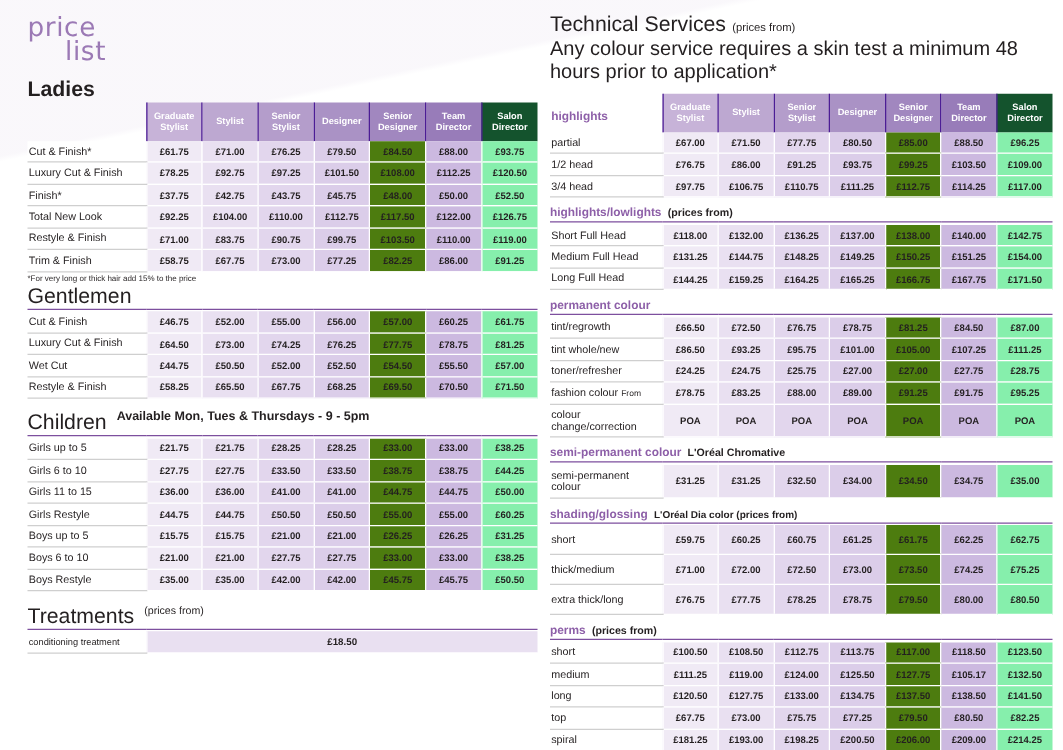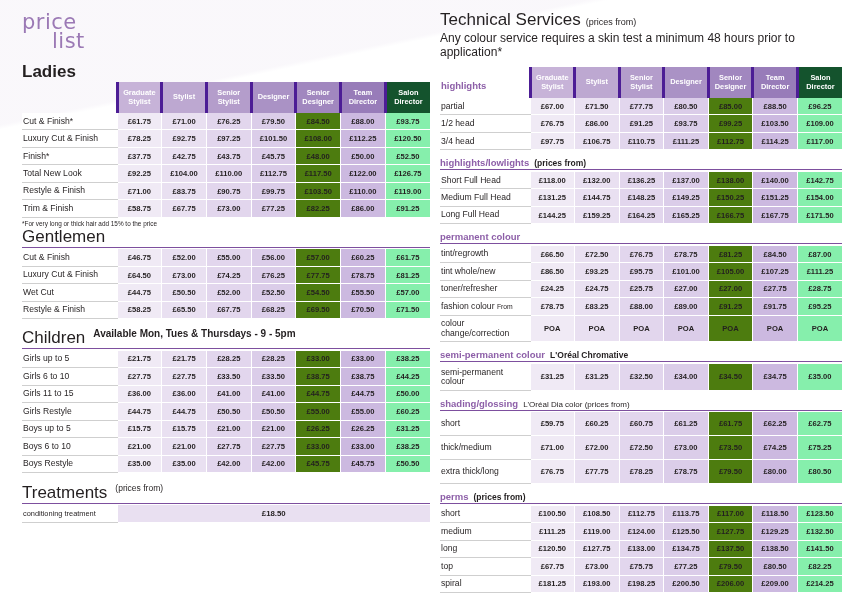--- a/index.html
+++ b/index.html
@@ -32,31 +32,31 @@
   }
   .sec-head .note { font-size: 8.5px; font-weight: 400; }
   .sec-head .avail { font-size: 10px; font-weight: bold; }
   .sec-head-big { font-size: 17px; font-weight: bold; }
   .sub-head {
     font-size: 9.5px; font-weight: bold; color: #8d5fa8;
     display: flex; align-items: baseline; gap: 5px;
     padding-bottom: 1px;
   }
   .sub-head .plain { color: #231f20; font-weight: bold; font-size: 8.5px; }
-  .sub-head .plain-lt { color: #231f20; font-weight: normal; font-size: 8px; }
+  .sub-head .plain-lt { color: #231f20; font-weight: bold; font-size: 8px; }
 
   
   table { border-collapse: collapse; width: 100%; table-layout: fixed; }
   th, td { font-size: 7.6px; }
 
   .hdr-row th {
     color: #ffffff; font-weight: bold; font-size: 7.4px;
     text-align: center; vertical-align: middle;
     line-height: 1.12; padding: 4px 1px; height: 31px;
-    border-left: 3px solid #4c1d95;
+    border-left: 1px solid #4c1d95;
   }
   .hdr-row th.lbl { background: transparent; border: none; }
   .c1 { background: #c7b3d8; }
   .c2 { background: #bda8d1; }
   .c3 { background: #b49dcb; }
   .c4 { background: #aa92c5; }
   .c5 { background: #a187bf; }
   .c6 { background: #987cb9; }
   .c7 { background: #14532d; }
 
@@ -93,21 +93,21 @@
   .wedding b { font-weight: bold; }
 
   
   .treat td.lbl { font-size: 7.4px; }
   .treat td.val { text-align: center; font-weight: bold; font-size: 7.8px; }
 
   
   .tech-title { font-size: 15.5px; display: flex; align-items: baseline; gap: 5px; }
   .tech-title .t { font-weight: normal; }
   .tech-title .n { font-size: 9px; }
-  .tech-sub { font-size: 12px; margin-top: 1px; margin-bottom: 8px; }
+  .tech-sub { font-size: 16px; margin-top: 1px; margin-bottom: 8px; }
 
   .blk { margin-top: 7px; }
   .blk-first { margin-top: 0; }
   .tall td { padding-top: 7px; padding-bottom: 7px; }
   .tall td.lbl { padding-top: 3px; padding-bottom: 3px; }
 
   
   .wash {
     position: absolute; inset: 0; pointer-events: none;
     background: linear-gradient(168deg, rgba(155,121,181,0.055) 0%, rgba(155,121,181,0.055) 16%, rgba(255,255,255,0) 16.6%);
@@ -670,21 +670,21 @@
               <td class="d6">£118.50</td>
               <td class="d7">£123.50</td>
             </tr>
             <tr>
               <td class="lbl">medium</td>
               <td class="d1">£111.25</td>
               <td class="d2">£119.00</td>
               <td class="d3">£124.00</td>
               <td class="d4">£125.50</td>
               <td class="d5">£127.75</td>
-              <td class="d6">£129.25</td>
+              <td class="d6">£105.17</td>
               <td class="d7">£132.50</td>
             </tr>
             <tr>
               <td class="lbl">long</td>
               <td class="d1">£120.50</td>
               <td class="d2">£127.75</td>
               <td class="d3">£133.00</td>
               <td class="d4">£134.75</td>
               <td class="d5">£137.50</td>
               <td class="d6">£138.50</td>

